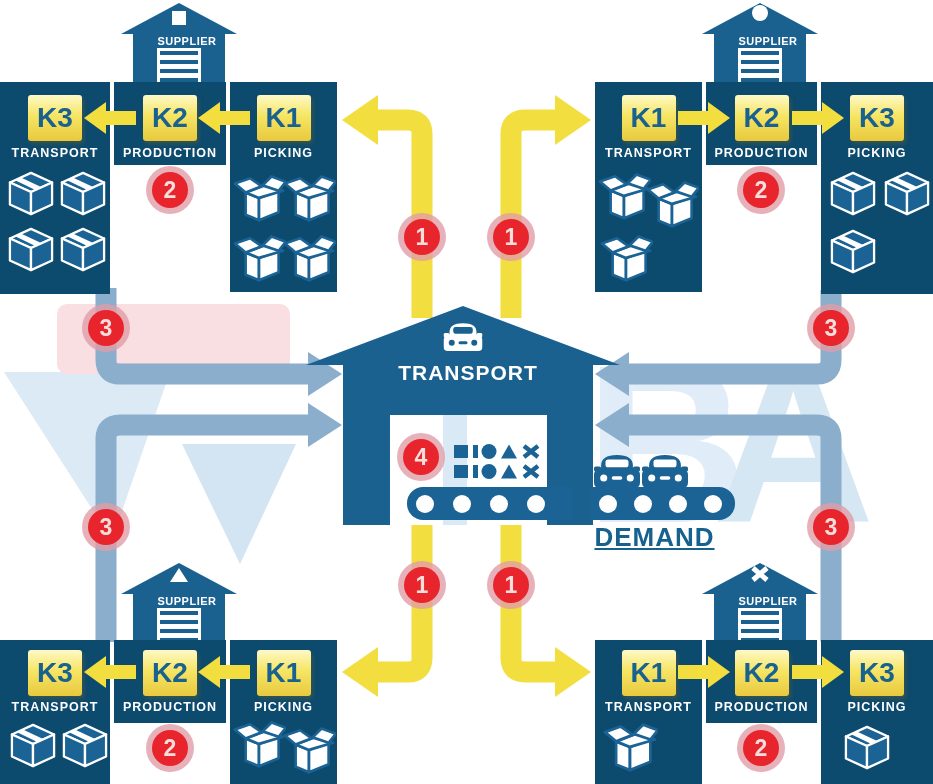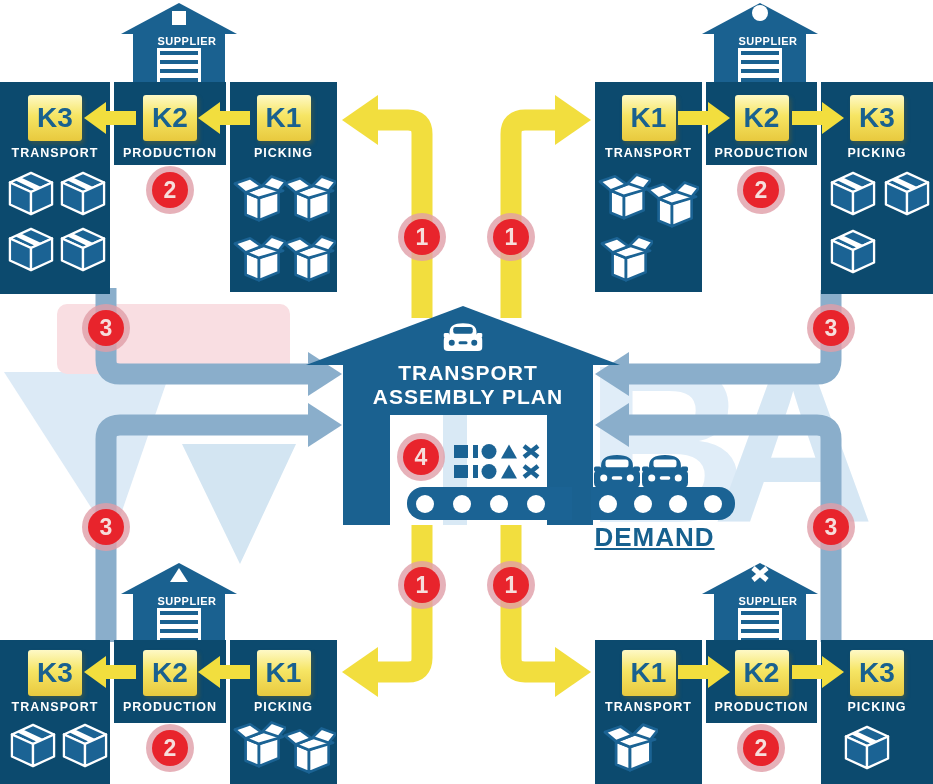--- a/index.html
+++ b/index.html
@@ -378,21 +378,20 @@
       <use href="#arrow-right-sm"></use>
     </svg>
 
   <div id="plant-roof"></div>
   <div id="plant-body"></div>
   <svg id="roof-car" width="52" height="30" viewBox="0 0 52 40">
       <use href="#car-white"></use>
     </svg>
   <div id="plant-title">
     <div>TRANSPORT</div>
-    <div>ASSEMBLY PLAN</div>
   </div>
   <div id="plant-door">
     <div id="door-stripe"></div>
     <svg class="shape-row" style="top:29px" width="86" height="15">
         <use href="#shape-row-sym"></use>
       </svg>
     <svg class="shape-row" style="top:49px" width="86" height="15">
         <use href="#shape-row-sym"></use>
       </svg>
   </div>

